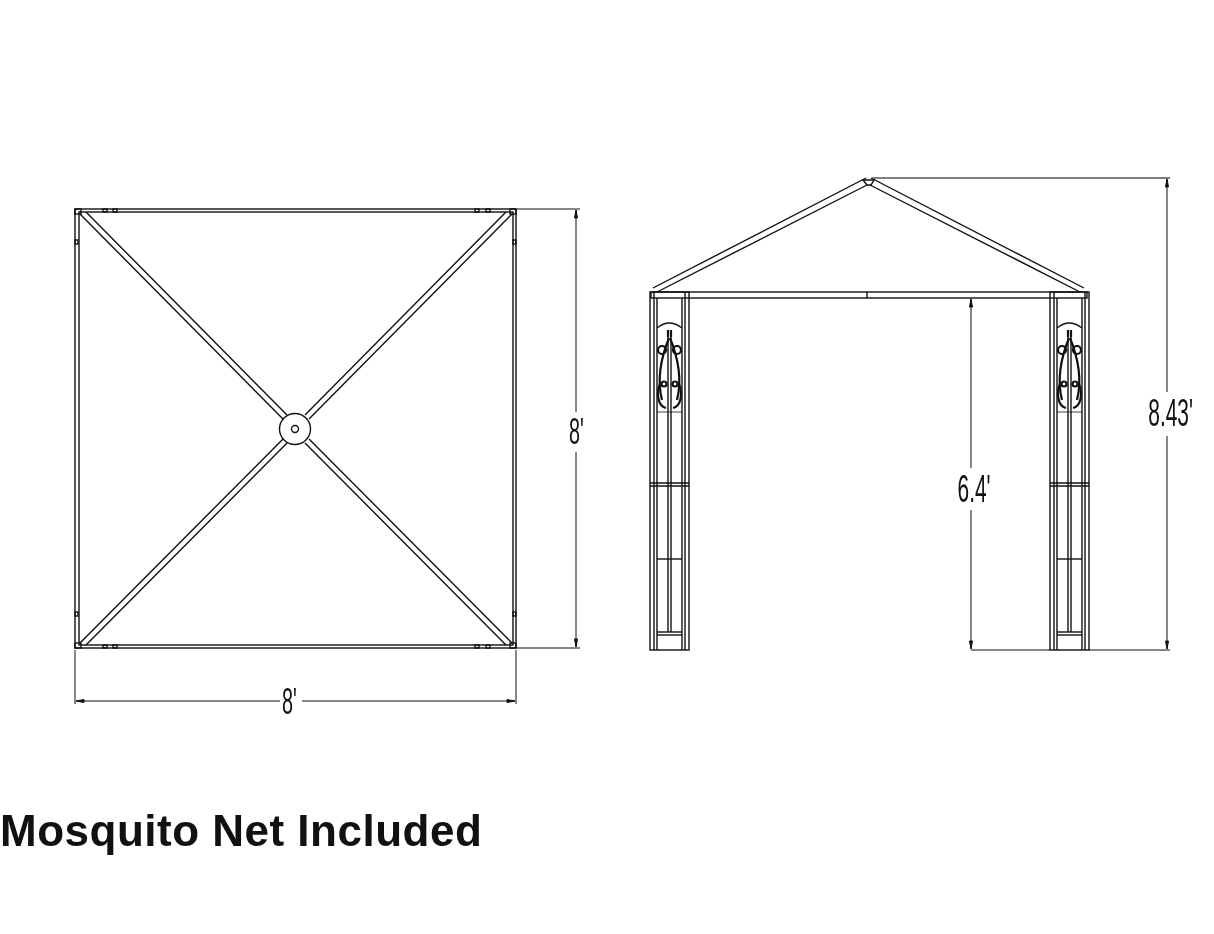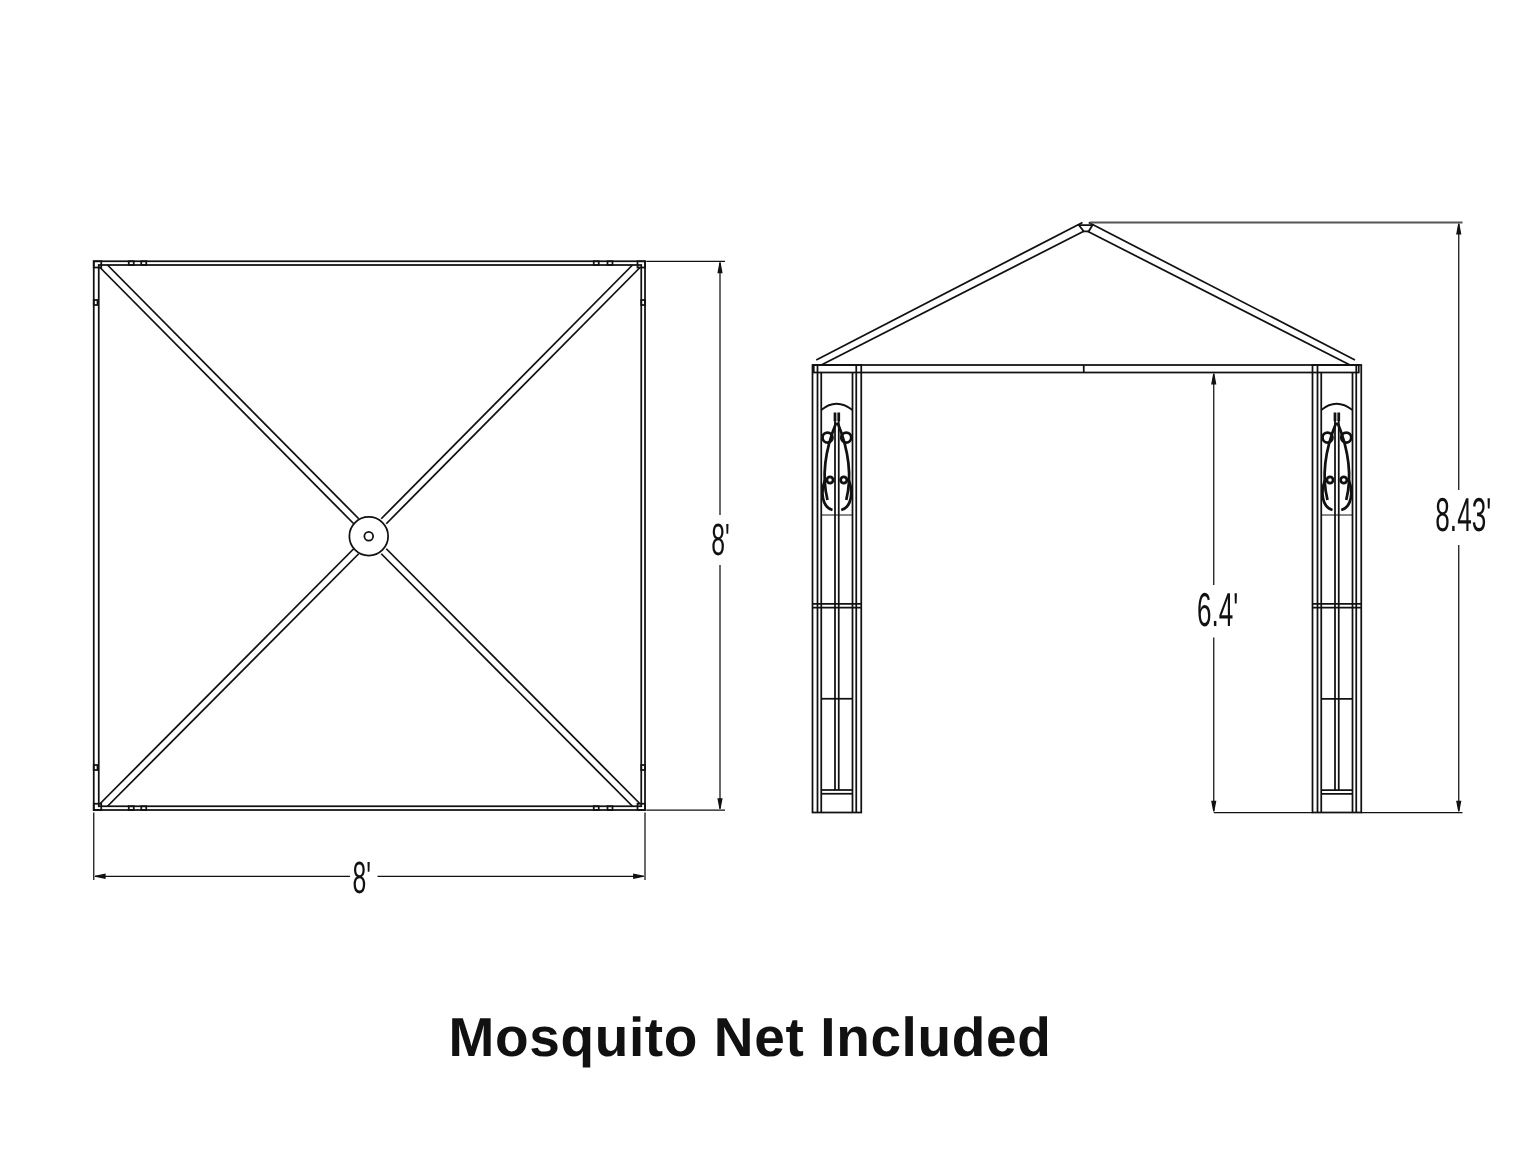--- a/index.html
+++ b/index.html
@@ -10,21 +10,21 @@
     font-family: "Liberation Sans", "DejaVu Sans", sans-serif;
     color: #111;
     transform: scaleX(0.55);
     transform-origin: center;
     white-space: nowrap;
     line-height: 1;
   }
   .caption {
     position: absolute;
     left: 0; width: 1200px; top: 806px;
-    text-align: center;
+    text-align: left;
     font-family: "Liberation Sans", "DejaVu Sans", sans-serif;
     font-weight: bold;
     font-size: 44px;
     color: #111;
     letter-spacing: 0.5px;
   }
 </style>
 </head>
 <body>
 

